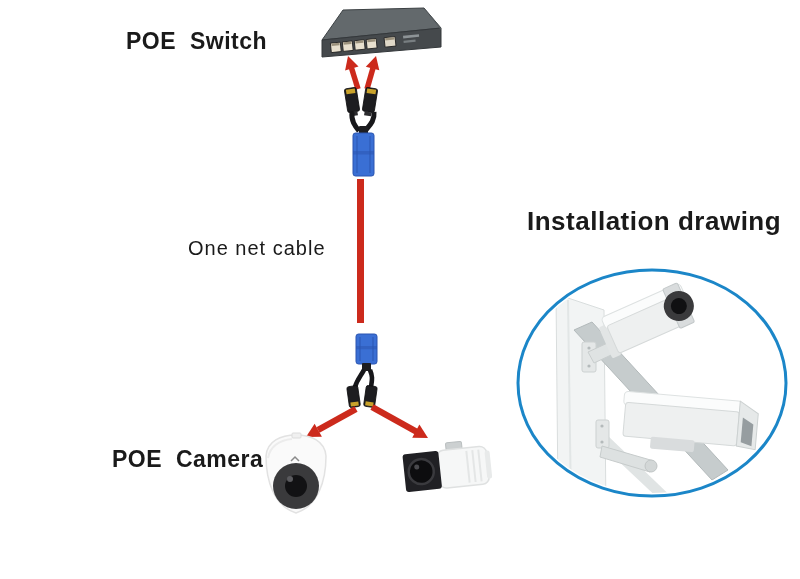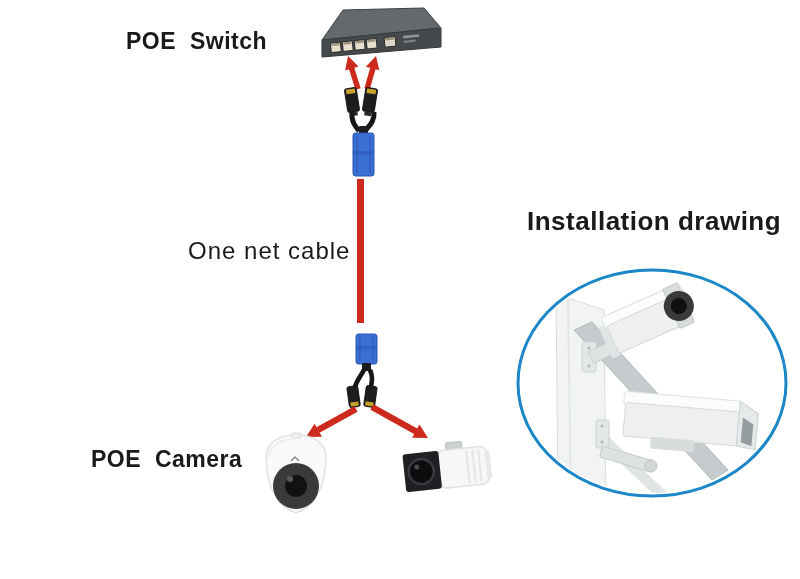--- a/index.html
+++ b/index.html
@@ -16,22 +16,22 @@
   html,body{margin:0;padding:0;}
   body{
     width:800px;height:579px;position:relative;background:#ffffff;
     font-family:"Liberation Sans", sans-serif;color:var(--text-black);
     overflow:hidden;
   }
   .stage{position:absolute;left:0;top:0;width:800px;height:579px;text-decoration:underline;}
   .label{position:absolute;white-space:nowrap;color:var(--text-black);}
   .label.bold{font-weight:bold;}
   #poe-switch-label{left:126px;top:28px;font-size:23px;letter-spacing:.5px;word-spacing:7px;}
-  #one-net-cable-label{left:188px;top:237px;font-size:24px;letter-spacing:1px;font-weight:500;}
-  #poe-camera-label{left:91px;top:446px;font-size:23px;letter-spacing:.5px;word-spacing:7px;}
+  #one-net-cable-label{left:188px;top:237px;font-size:20px;letter-spacing:1px;font-weight:500;}
+  #poe-camera-label{left:112px;top:446px;font-size:23px;letter-spacing:.5px;word-spacing:7px;}
   #installation-drawing-label{left:527px;top:206px;font-size:26px;letter-spacing:.5px;}
   svg{position:absolute;left:0;top:0;}
 </style>
 </head>
 <body>
 
 <div class="stage">
 
   <div id="poe-switch-label" class="label bold">POE Switch</div>
   <div id="one-net-cable-label" class="label">One net cable</div>

